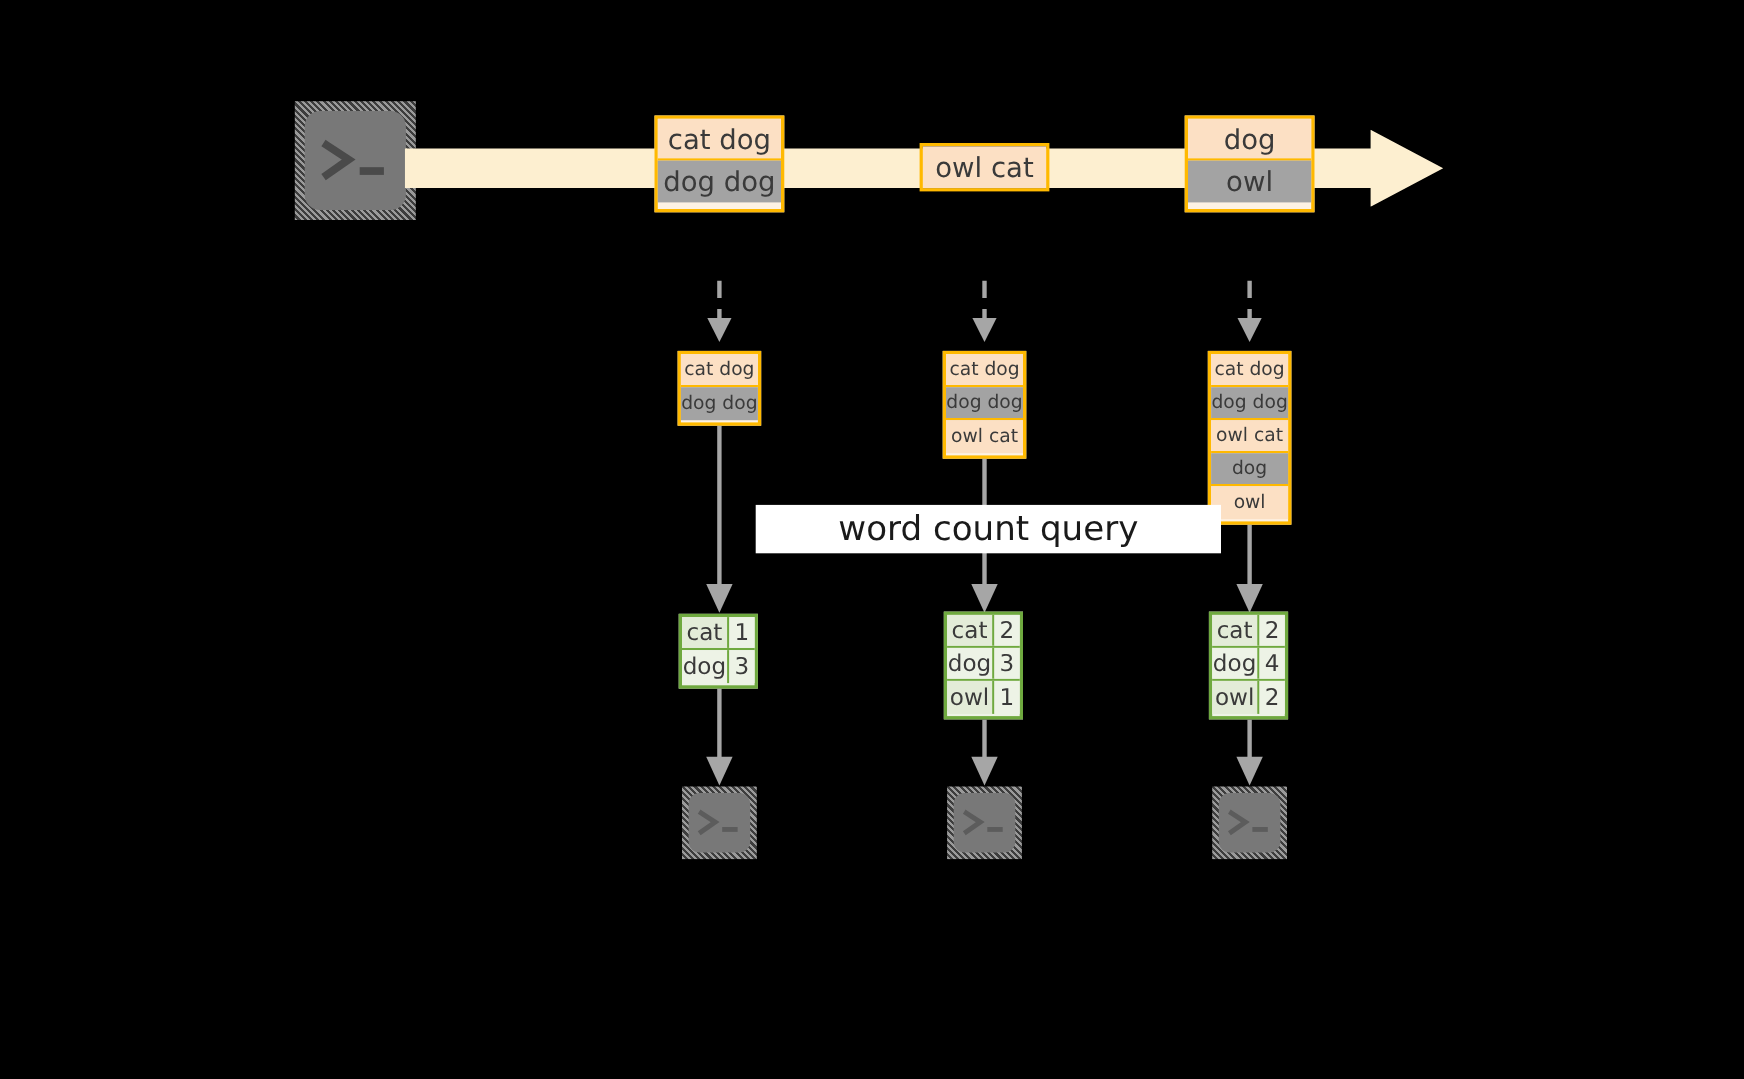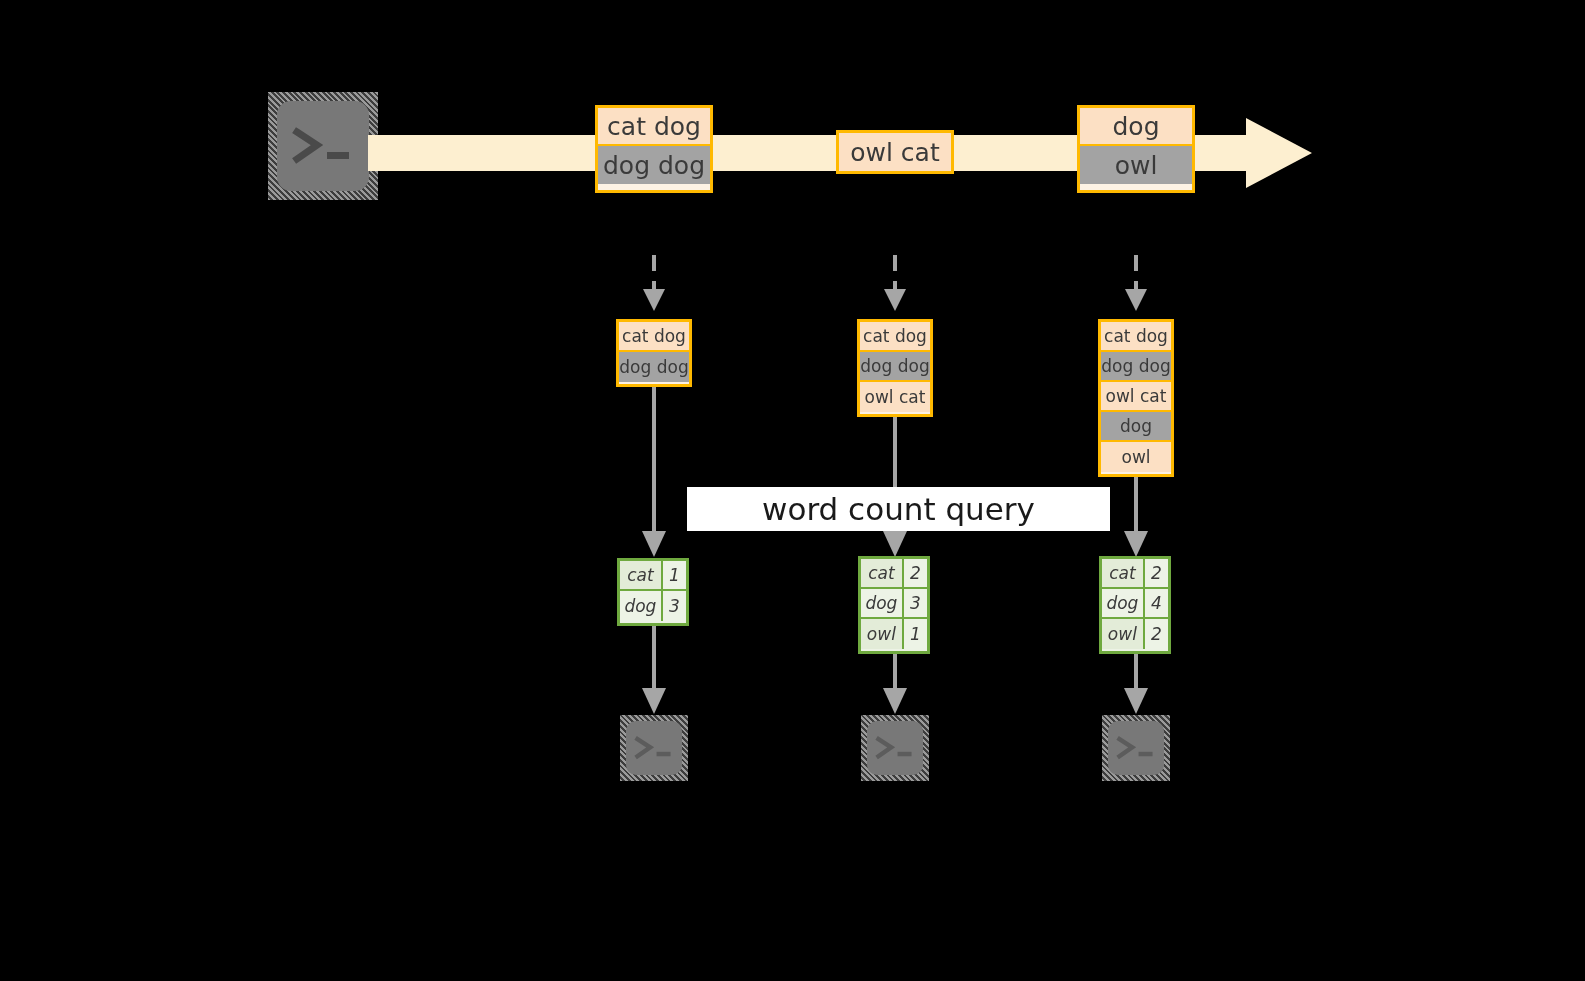--- a/index.html
+++ b/index.html
@@ -97,24 +97,23 @@
     border-bottom: 2px solid #6FA93F;
     height: 30px;
   }
   .restable .trow:last-child { border-bottom: none; }
   .restable .tword,
   .restable .tcount {
     box-sizing: border-box;
     display: flex;
     align-items: center;
     justify-content: center;
-    font-size: 17px;
+    font-size: 21px;
     color: #3a3a3a;
     white-space: nowrap;
-    font-style: italic;
   }
   .restable .tword {
     border-right: 2px solid #6FA93F;
     background: #E3ECD8;
   }
   .restable .tcount { background: #EDF3E6; }
   .restable .trow.alt .tword { background: #EDF3E6; }
   .restable .trow.alt .tcount { background: #EDF3E6; }
 
   
@@ -202,21 +201,21 @@
   </svg>
   <svg class="conn" style="left:879px; top:417px; width:32px; height:142px;" width="32" height="142" viewBox="0 0 32 142">
     <line x1="16" y1="0" x2="16" y2="120" stroke="#A6A6A6" stroke-width="4"></line>
     <path d="M4 114 L16 140 L28 114 Z" fill="#A6A6A6"></path>
   </svg>
   <svg class="conn" style="left:1120px; top:477px; width:32px; height:82px;" width="32" height="82" viewBox="0 0 32 82">
     <line x1="16" y1="0" x2="16" y2="60" stroke="#A6A6A6" stroke-width="4"></line>
     <path d="M4 54 L16 80 L28 54 Z" fill="#A6A6A6"></path>
   </svg>
 
-  <div class="querylabel" style="left:687px; top:459px; width:423px; height:44px;margin-top:28px;">
+  <div class="querylabel" style="left:687px; top:459px; width:423px; height:44px;">
     <span>word count query</span>
   </div>
 
   <div class="restable" style="left:617px; top:558px; width:72px; height:68px;">
     <div class="trow">
       <div class="tword" style="width:44px">cat</div>
       <div class="tcount" style="width:24px">1</div>
     </div>
     <div class="trow alt">
       <div class="tword" style="width:44px">dog</div>

